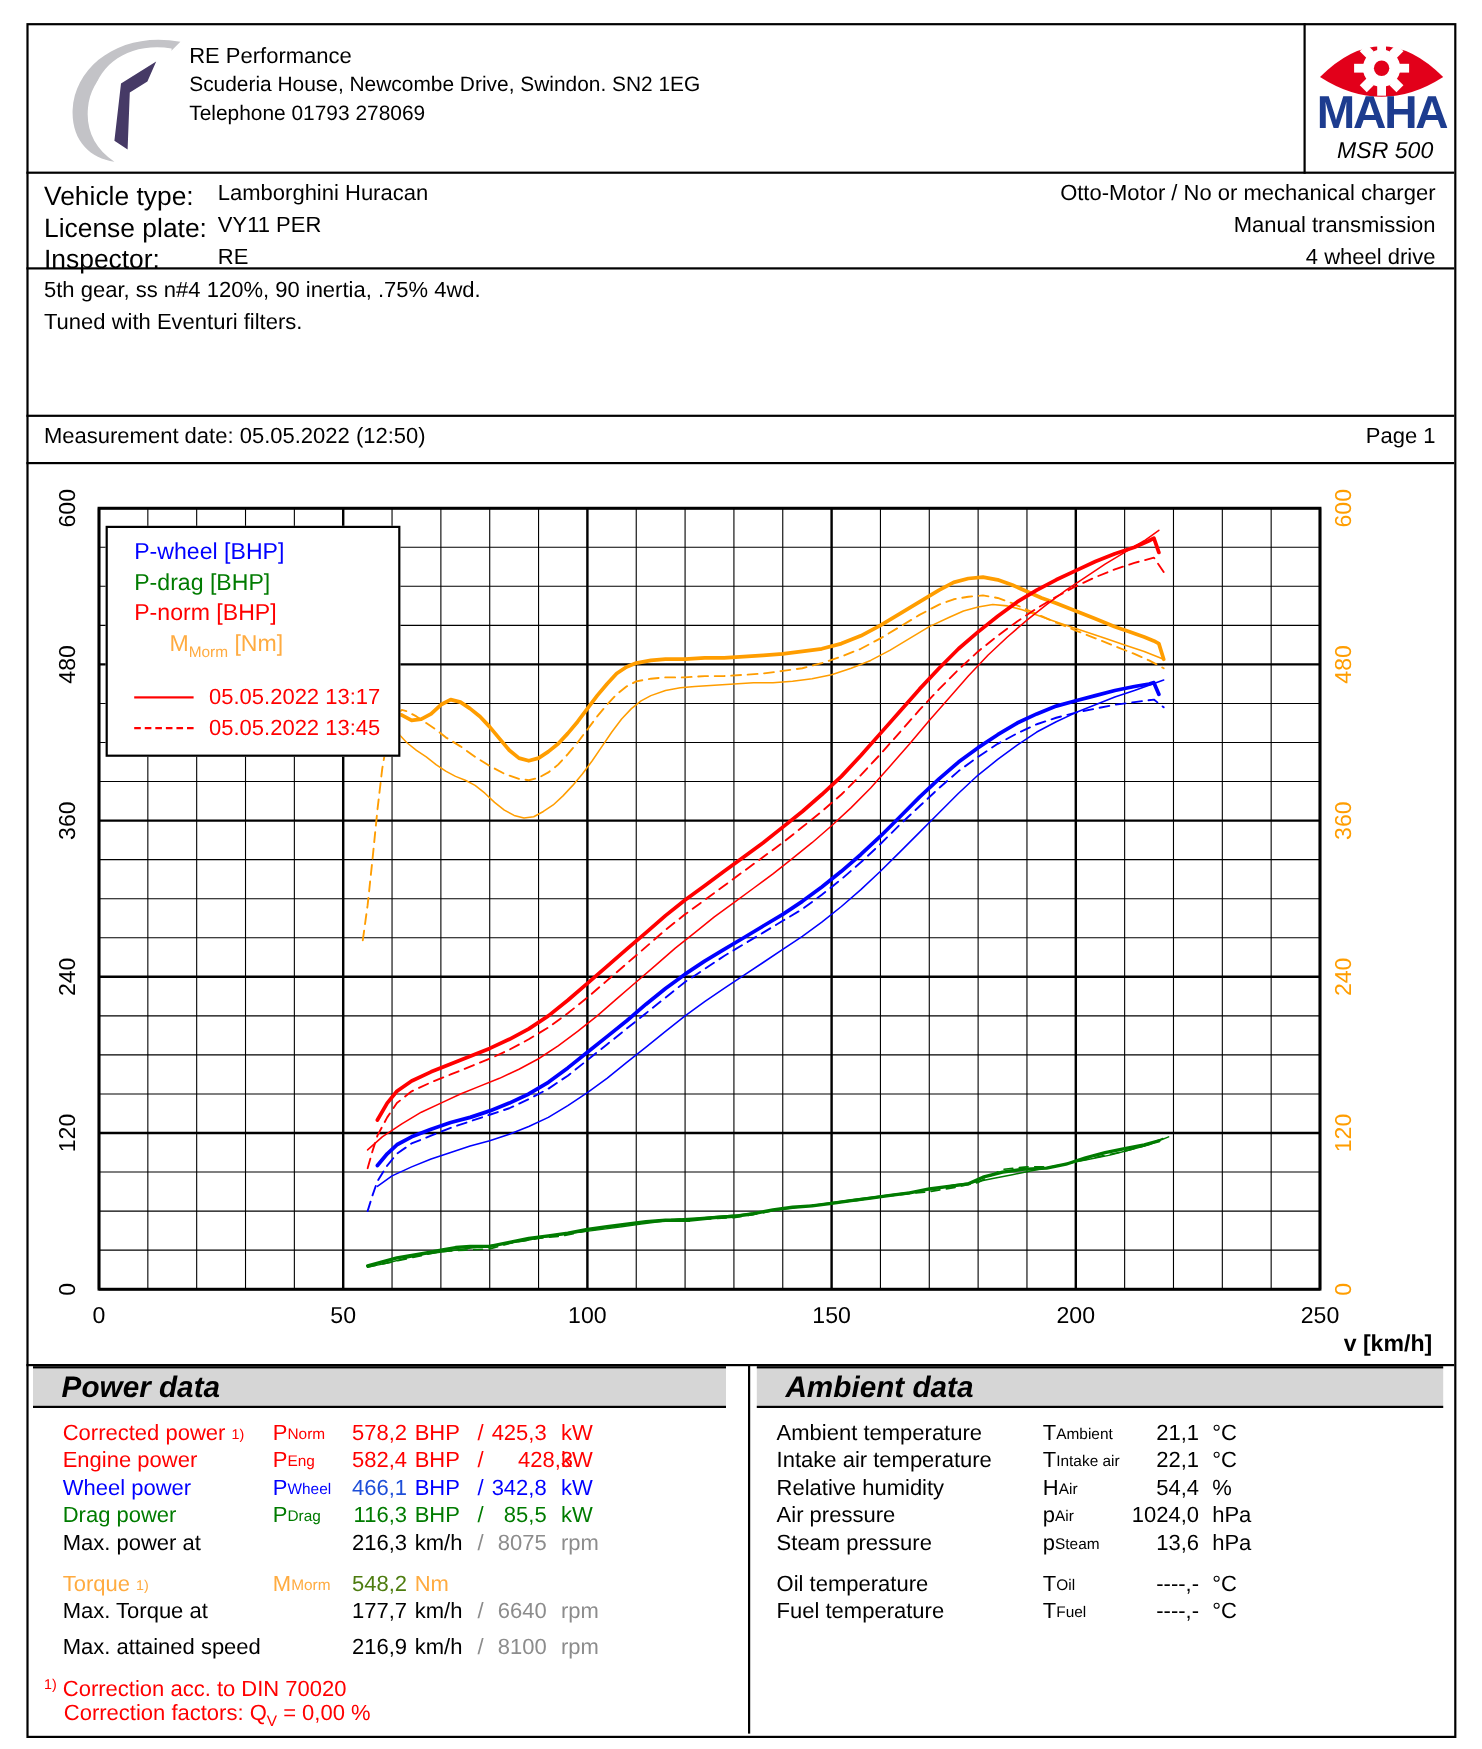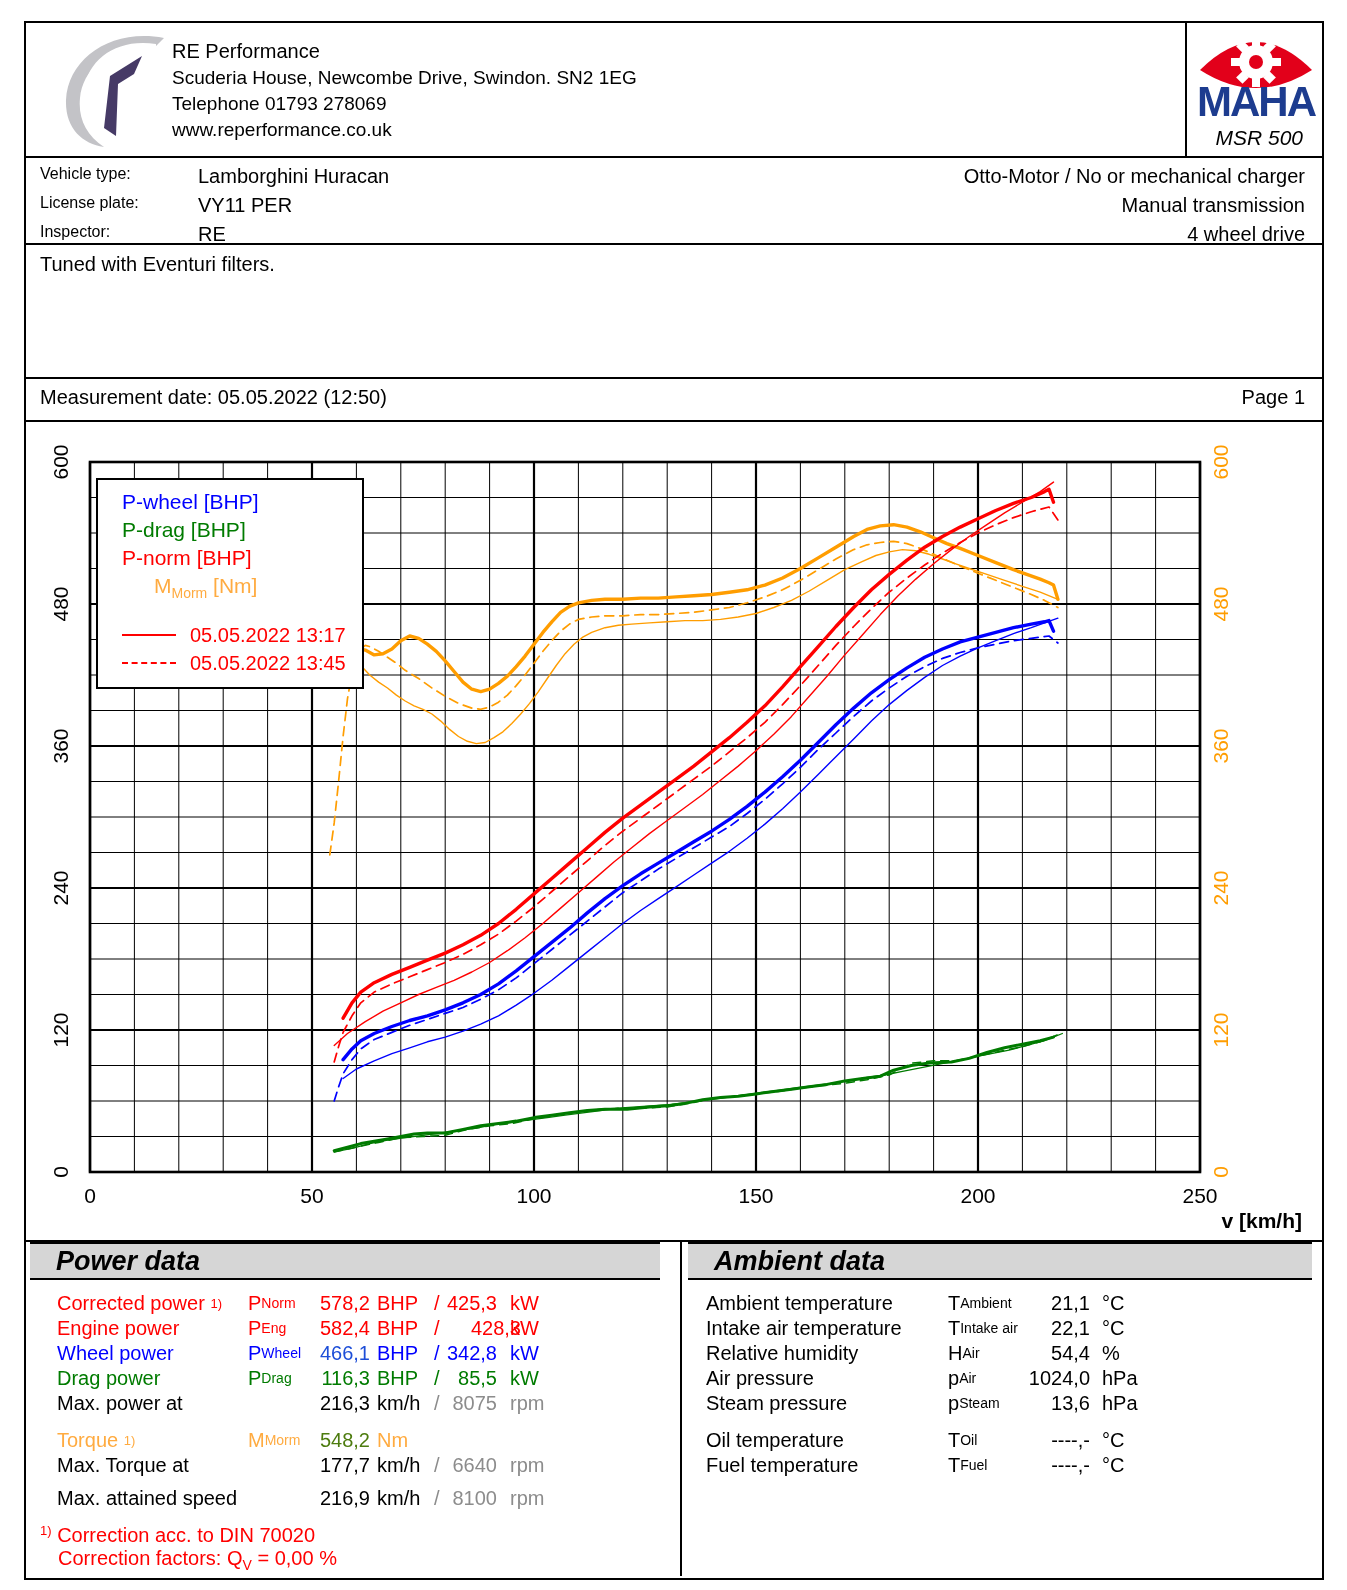--- a/index.html
+++ b/index.html
@@ -5,21 +5,21 @@
   html,body{margin:0;padding:0;background:#fff;}
   body{width:1347px;height:1590px;position:relative;font-family:"Liberation Sans","DejaVu Sans",sans-serif;color:#000;}
   .abs{position:absolute;}
   .hline{position:absolute;background:#000;height:2px;}
   .vline{position:absolute;background:#000;width:2px;}
   .frame{position:absolute;left:24px;top:21px;width:1296px;height:1555px;border:2.5px solid #000;}
   .t20{font-size:20px;line-height:27px;}
   .t19{font-size:19px;line-height:26px;}
   .company{left:172px;top:38px;}
   .msr{font-style:italic;font-size:21px;right:44px;top:126px;text-align:right;}
-  .veh-label{left:40px;font-size:16px;}
+  .veh-label{left:40px;font-size:24px;}
   .veh-value{left:198px;font-size:20px;}
   .veh-right{right:42px;text-align:right;font-size:20px;}
   .notes{left:40px;top:250px;font-size:20px;line-height:29px;}
   .meas{left:40px;top:386px;font-size:20px;}
   .pageno{right:42px;top:386px;font-size:20px;}
   #chart-svg{position:absolute;left:0;top:0;width:1347px;height:1590px;}
   #legend{position:absolute;left:96px;top:478px;width:240px;background:#fff;border:2px solid #000;padding:8px 0 10px 24px;z-index:3;}
   .leg-item{font-size:21px;line-height:28px;}
   .leg-run{font-size:20px;line-height:28px;color:#ff0000;display:flex;align-items:center;}
   .leg-sample{display:inline-block;width:54px;height:0;margin-right:14px;}
@@ -46,21 +46,20 @@
 <svg class="abs" style="left:52px;top:32px;" width="122" height="116" viewBox="0 0 122 116">
   <path d="M112,6 C60,-4 16,26 14,68 C13,96 30,112 52,115 C34,103 26,86 28,66 C31,34 62,12 100,18 Z" fill="#c3c3c7"></path>
   <path d="M104,12 C66,6 36,26 32,58 C30,82 40,100 56,108 C46,94 42,78 46,60 C52,34 76,18 104,20 Z" fill="#ffffff"></path>
   <path d="M58,44 L90,24 L82,42 L66,52 L64,104 L52,96 Z" fill="#463a66"></path>
 </svg>
 
 <div class="abs company">
   <div class="t20">RE Performance</div>
   <div class="t19">Scuderia House, Newcombe Drive, Swindon.  SN2 1EG</div>
   <div class="t19">Telephone 01793 278069</div>
-  <div class="t19">www.reperformance.co.uk</div>
 </div>
 
 <svg class="abs" style="left:1196px;top:28px;" width="120" height="96" viewBox="0 0 120 96">
   <path d="M4,42 Q60,-14 116,42 Q60,78 4,42 Z" fill="#e2001a"></path>
   <g fill="#ffffff">
     <circle cx="60" cy="34" r="17"></circle>
     <g>
       <rect x="56" y="9" width="8" height="10"></rect>
       <rect x="56" y="49" width="8" height="10"></rect>
       <rect x="35" y="30" width="10" height="8"></rect>
@@ -80,20 +79,21 @@
 <div class="abs veh-value" style="top:165px;">Lamborghini Huracan</div>
 <div class="abs veh-label" style="top:194px;">License plate:</div>
 <div class="abs veh-value" style="top:194px;">VY11 PER</div>
 <div class="abs veh-label" style="top:223px;">Inspector:</div>
 <div class="abs veh-value" style="top:223px;">RE</div>
 <div class="abs veh-right" style="top:165px;">Otto-Motor / No or mechanical charger</div>
 <div class="abs veh-right" style="top:194px;">Manual transmission</div>
 <div class="abs veh-right" style="top:223px;">4 wheel drive</div>
 
 <div class="abs notes">
+  <div>5th gear, ss n#4 120%, 90 inertia, .75% 4wd.</div>
   <div>Tuned with Eventuri filters.</div>
 </div>
 
 <div class="abs meas">Measurement date: 05.05.2022 (12:50)</div>
 <div class="abs pageno">Page 1</div>
 
 <svg id="chart-svg" viewBox="0 0 1347 1590">
     <line x1="90" y1="462" x2="90" y2="1172" stroke="#000" stroke-width="2.2"></line>
     <line x1="134.4" y1="462" x2="134.4" y2="1172" stroke="#000" stroke-width="1"></line>
     <line x1="178.8" y1="462" x2="178.8" y2="1172" stroke="#000" stroke-width="1"></line>

